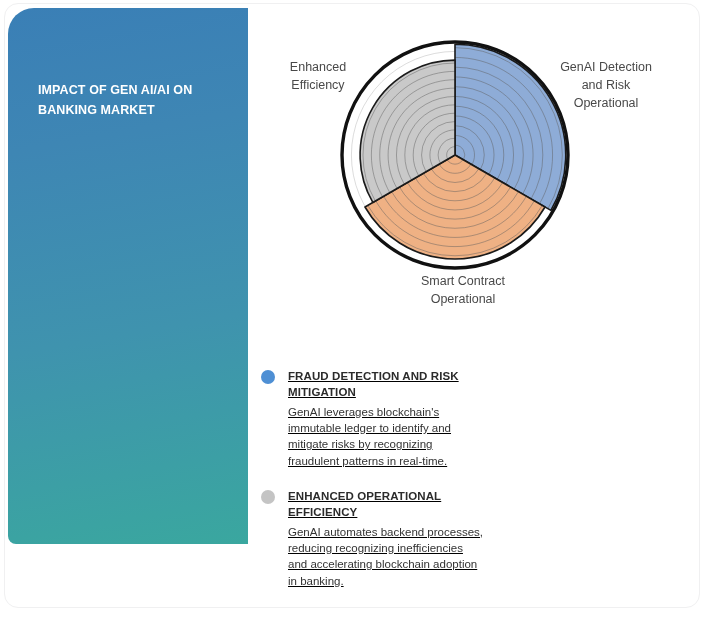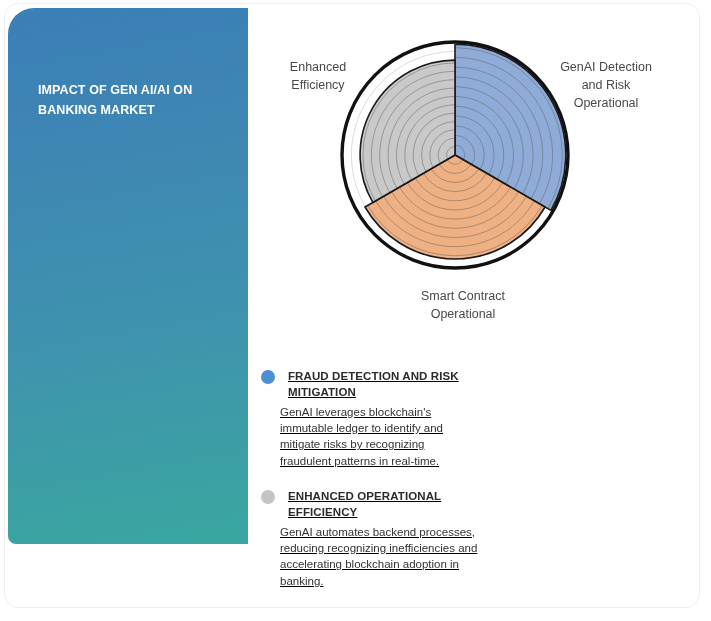--- a/index.html
+++ b/index.html
@@ -62,21 +62,21 @@
   .chart-svg { display: block; }
   .axis-label {
     position: absolute;
     color: #494949;
     font-size: 12.5px;
     line-height: 1.45;
     text-align: center;
   }
   .axis-label.left  { left: 8px;  top: 44px;  width: 104px; text-align: center; }
   .axis-label.right { left: 284px; top: 44px; width: 128px; }
-  .axis-label.bottom{ left: 120px; top: 258px; width: 170px; margin-top: 15px; }
+  .axis-label.bottom{ left: 120px; top: 258px; width: 170px; }
   
   .legend-item { position: absolute; text-decoration: underline; }
   .legend-a { left: 258px; top: 368px; width: 218px; }
   .legend-b { left: 489px; top: 368px; width: 212px; }
   .legend-c { left: 258px; top: 488px; width: 225px; }
   .legend-head {
     position: relative;
     padding-left: 30px;
     min-height: 20px;
   }
@@ -90,21 +90,21 @@
   }
   .legend-title {
     display: block;
     font-size: 11.5px;
     font-weight: bold;
     color: #2b2b2b;
     line-height: 1.42;
     letter-spacing: 0.1px;
   }
   .legend-desc {
-    margin: 3px 0 0 22px;
+    margin: 3px 0 0 30px;
     font-size: 11.5px;
     color: #333333;
     line-height: 1.42;
   }
 </style>
 </head>
 <body>
 
 <div id="page">
 

